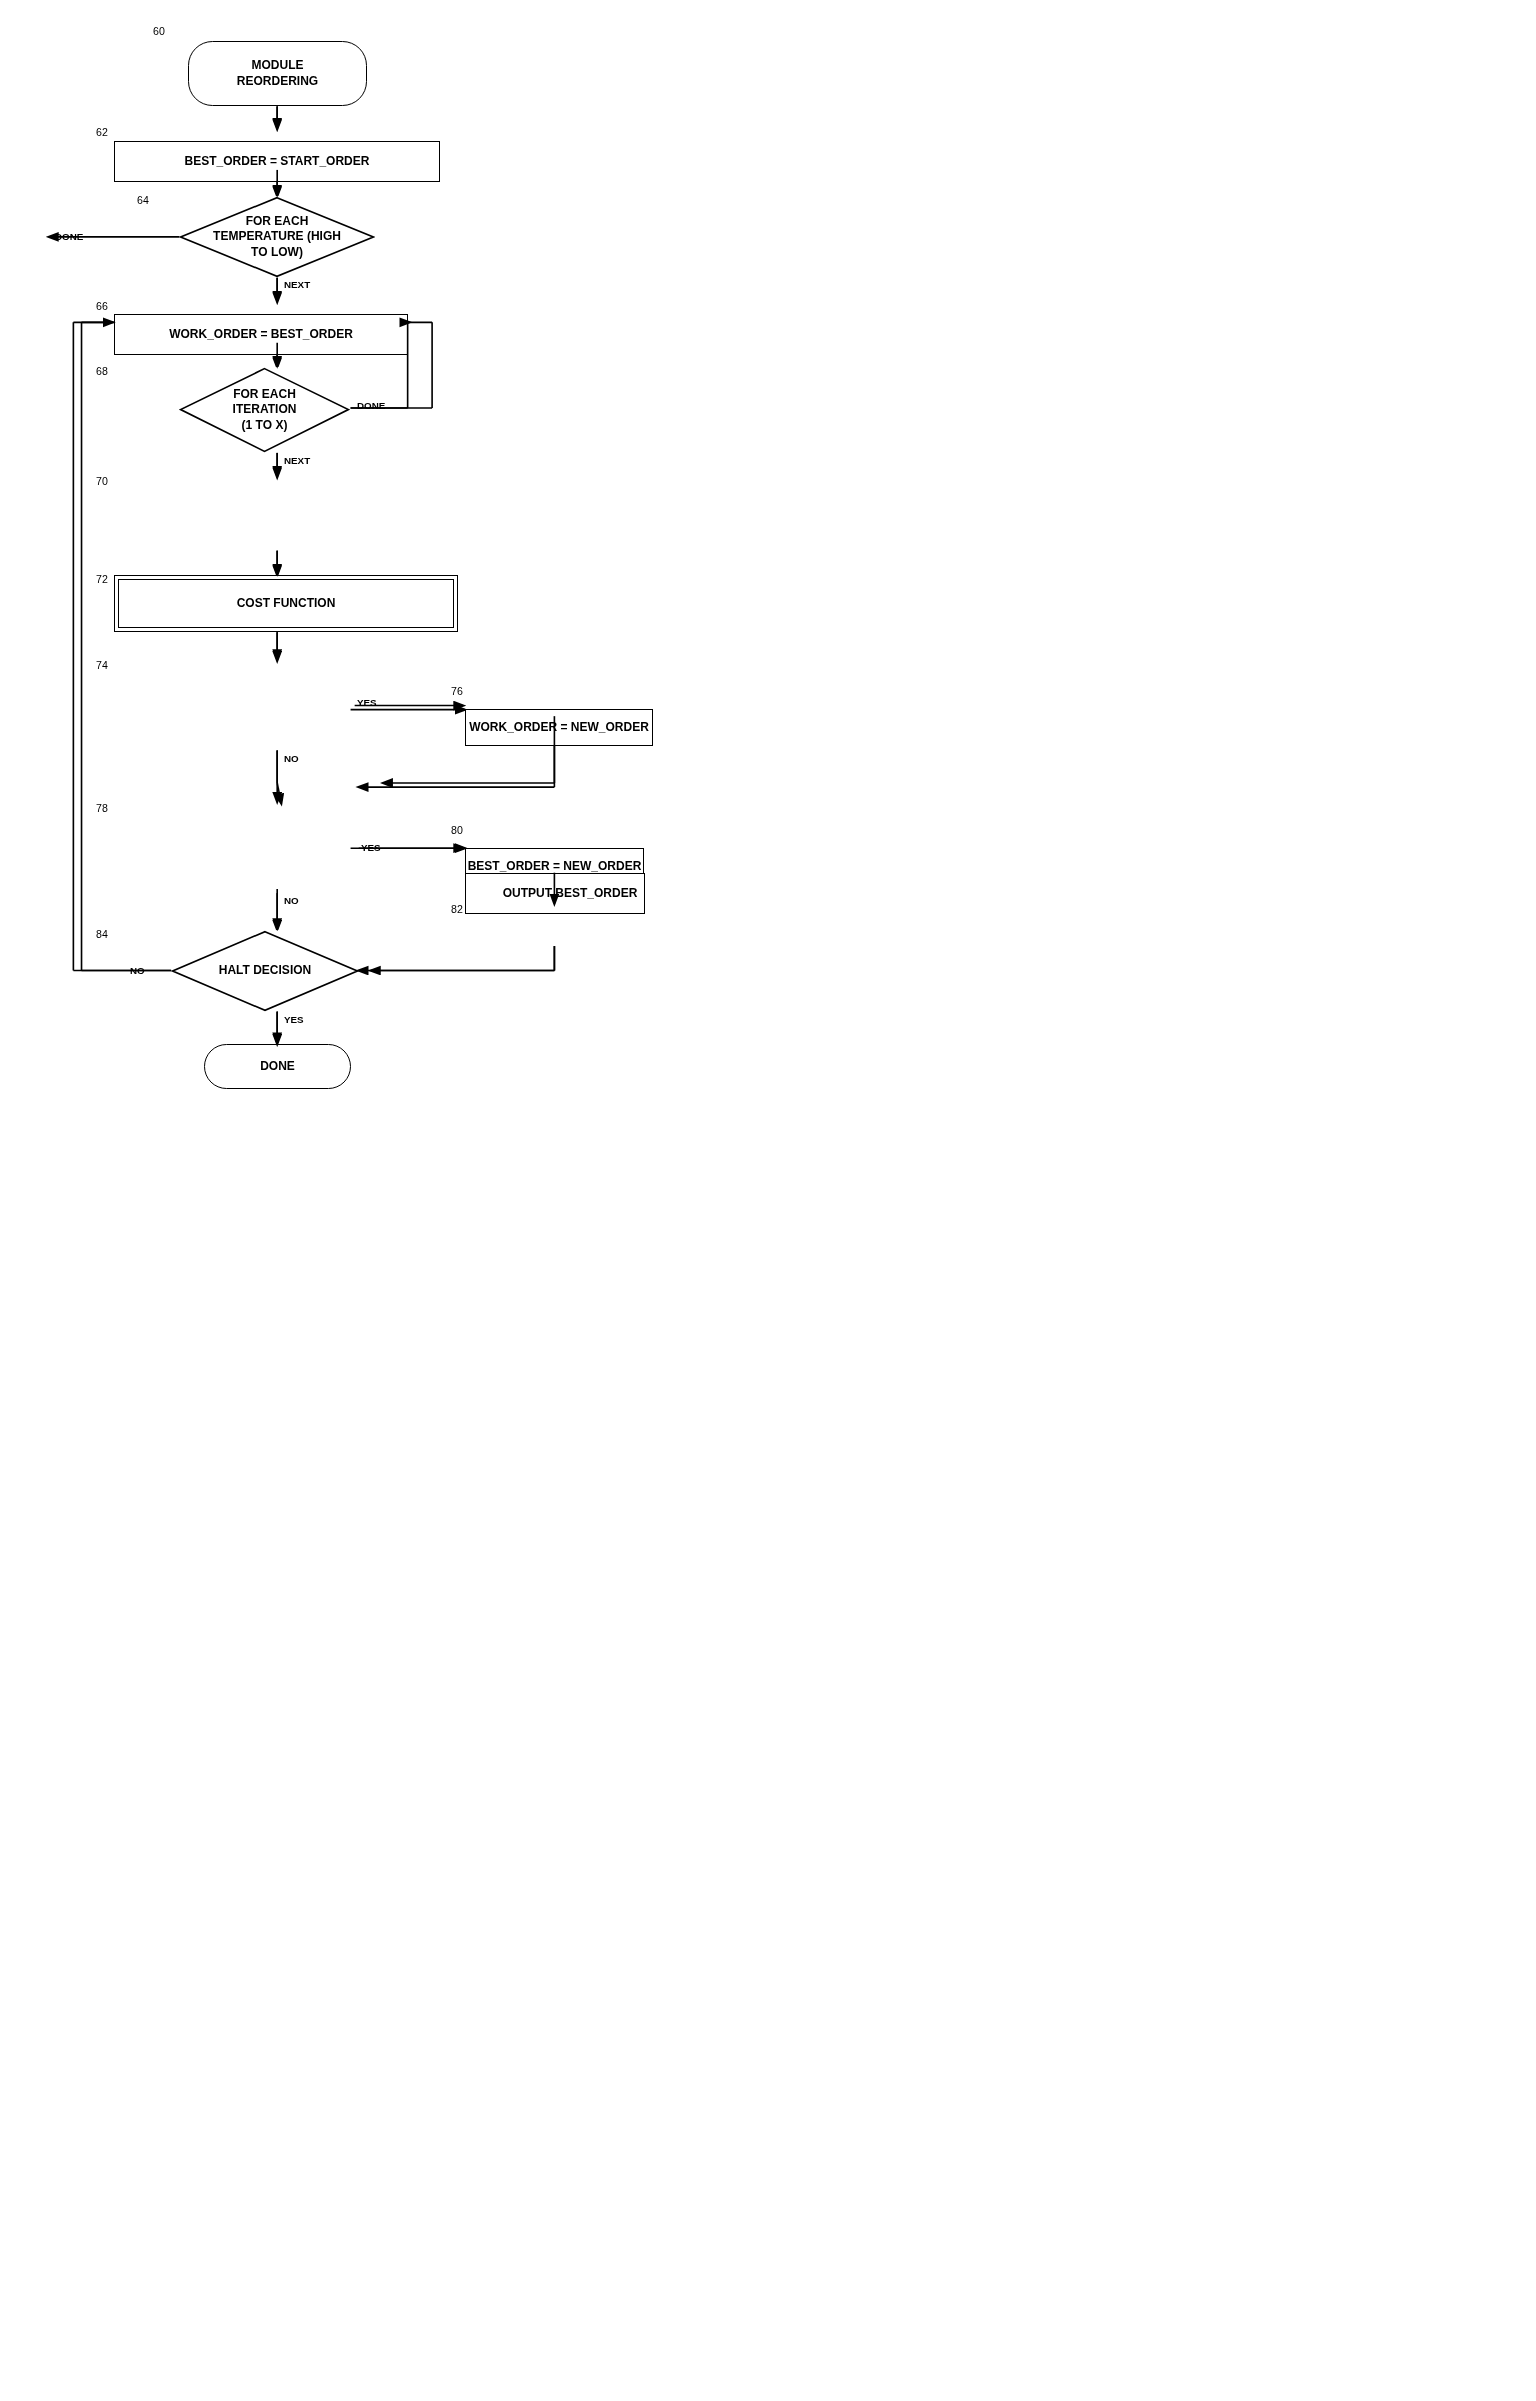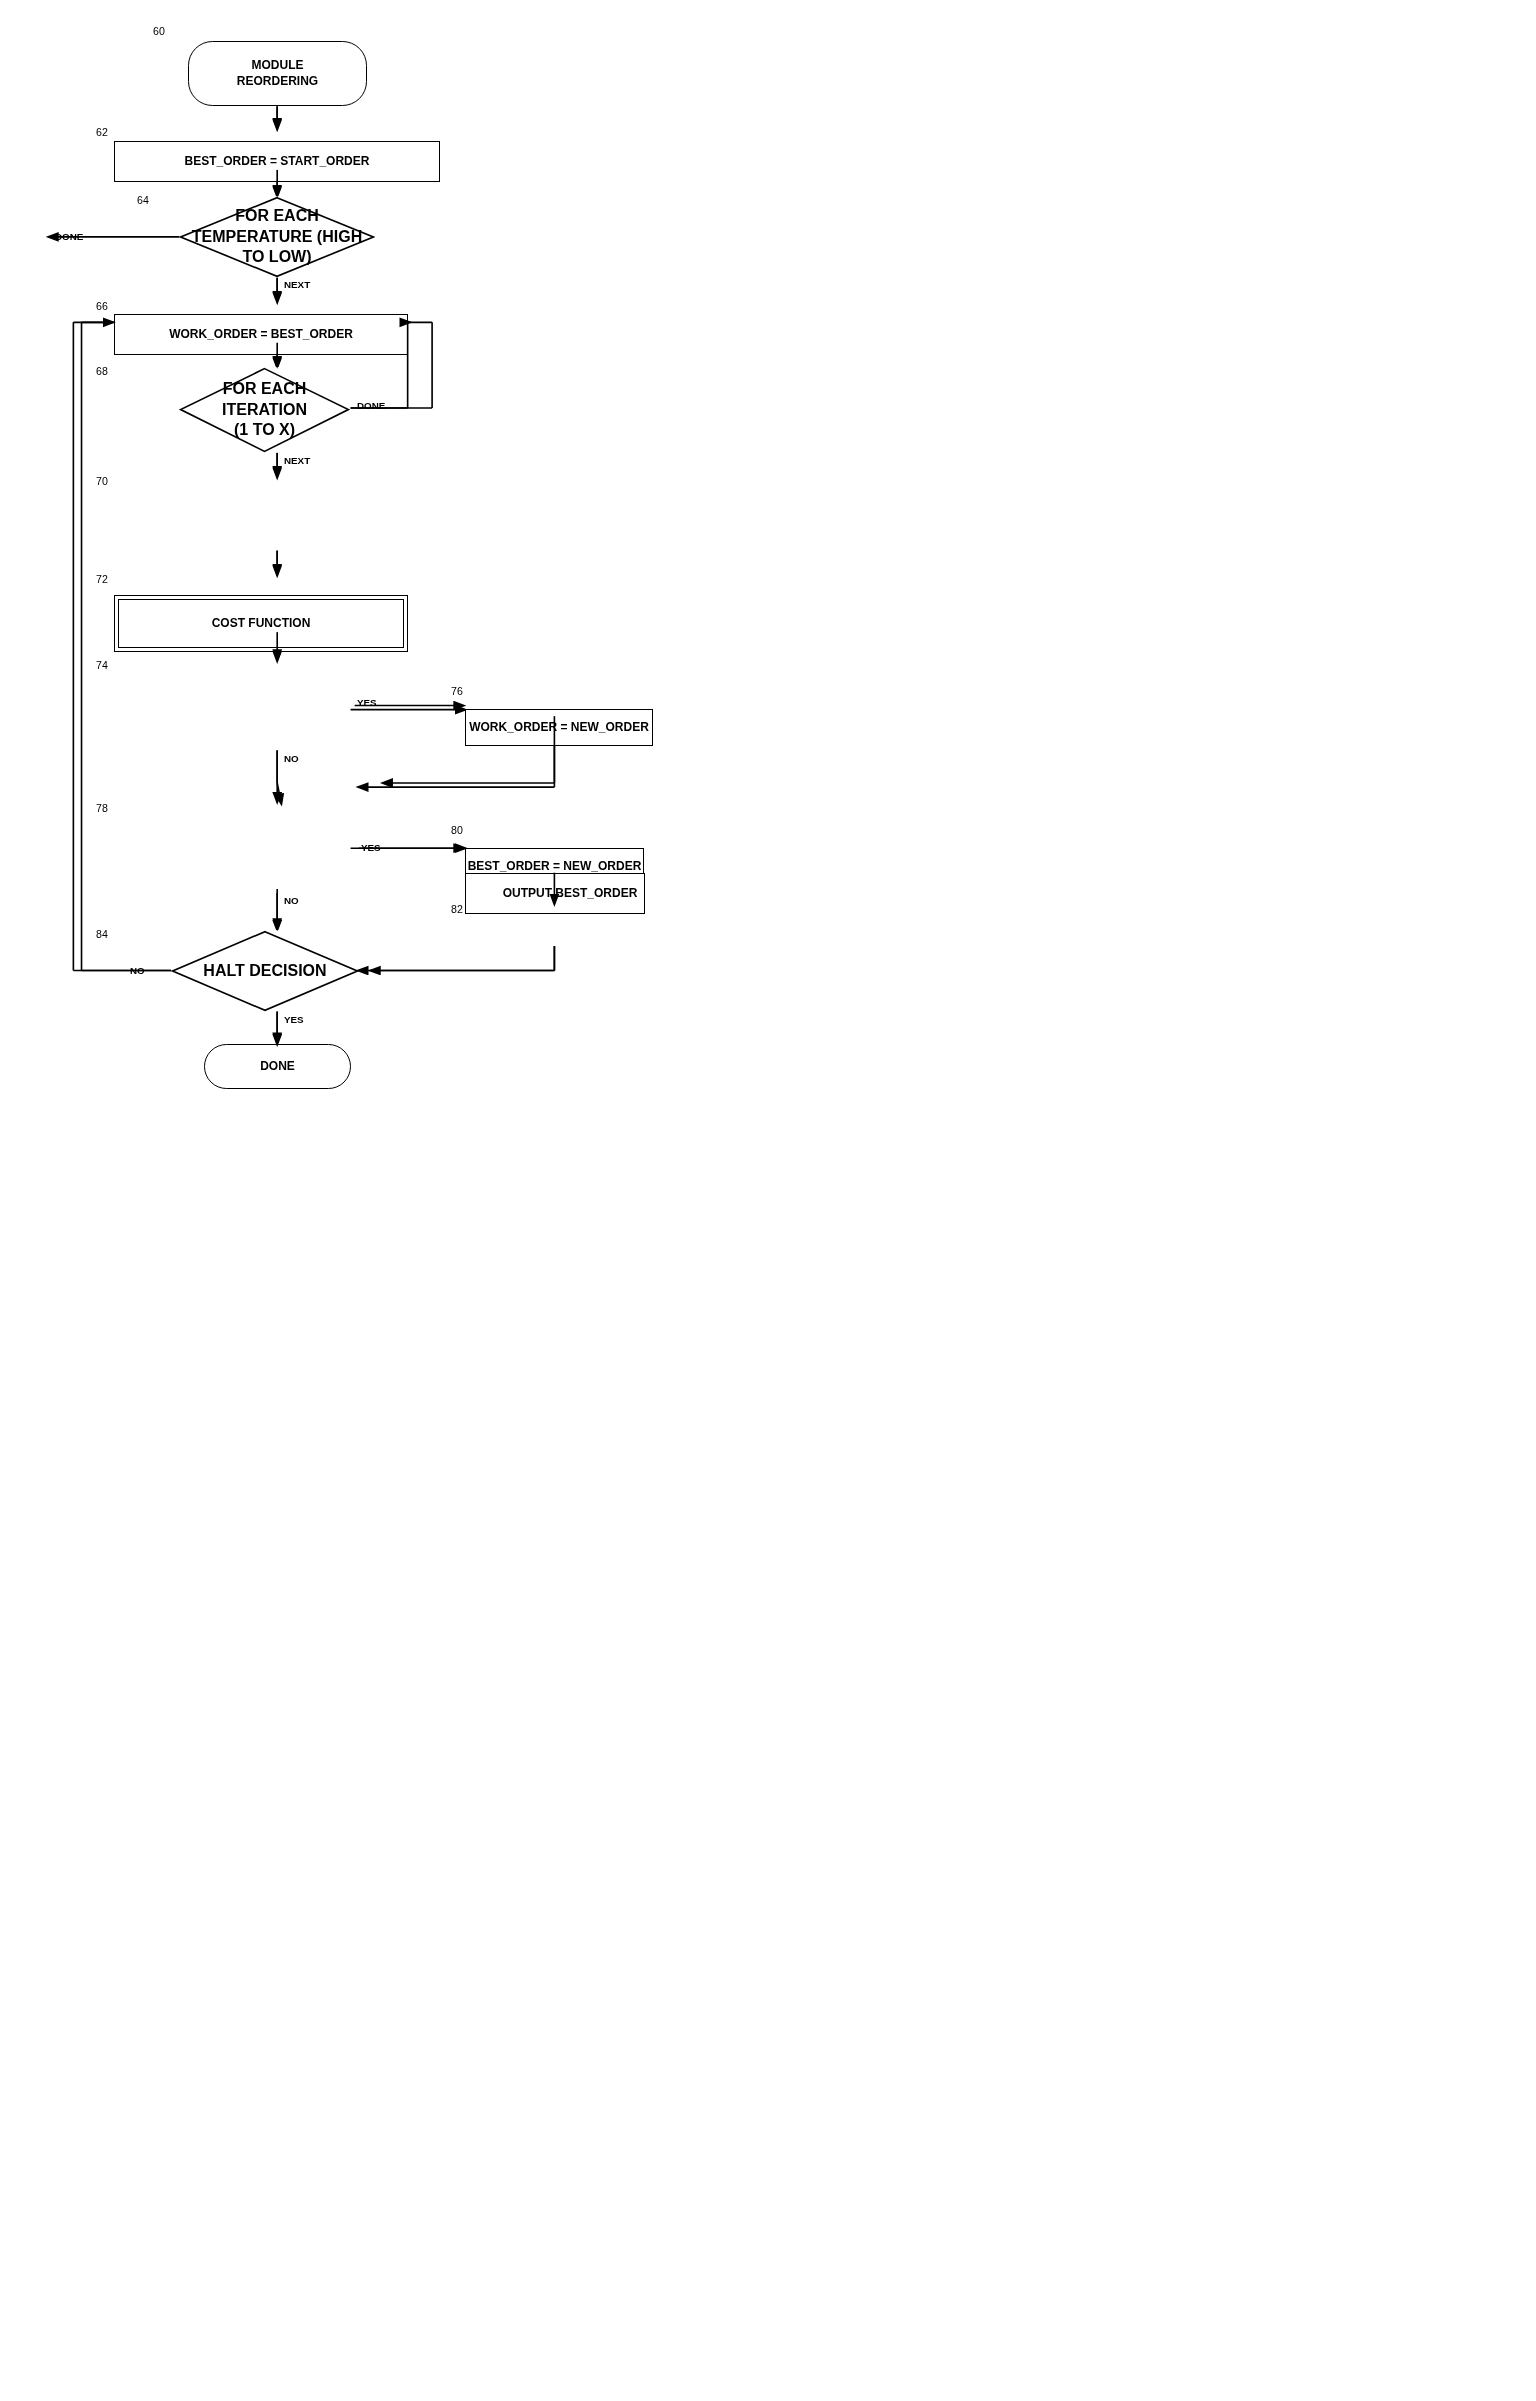--- a/index.html
+++ b/index.html
@@ -57,21 +57,21 @@
     }
     .diamond svg {
       position: absolute;
       top: 0; left: 0;
       width: 100%; height: 100%;
     }
     .diamond-label {
       position: relative;
       z-index: 2;
       text-align: center;
-      font-size: 16px;
+      font-size: 12px;
       font-weight: bold;
       line-height: 1.3;
     }
     .label {
       position: absolute;
       font-size: 9.8px;
       font-weight: bold;
     }
     .node-label {
       font-size: 12px;
@@ -190,21 +190,21 @@
 
   <div class="label" style="left:357px; top:400px;">DONE</div>
 
   <div class="label" style="left:284px; top:455px;">NEXT</div>
 
   <div class="ref-num" style="left:96px; top:475px;">70</div>
 
 
   <div class="ref-num" style="left:96px; top:573px;">72</div>
 
-  <div class="shape rect-double" style="left:114px; top:575px; width:294px; height:57px;margin-top:20px;">
+  <div class="shape rect-double" style="left:114px; top:575px; width:344px; height:57px;">
     <span class="node-label">COST FUNCTION</span>
   </div>
 
   <div class="ref-num" style="left:96px; top:659px;">74</div>
 
 
   <div class="label" style="left:357px; top:697px;">YES</div>
 
   <div class="label" style="left:284px; top:753px;">NO</div>
 

